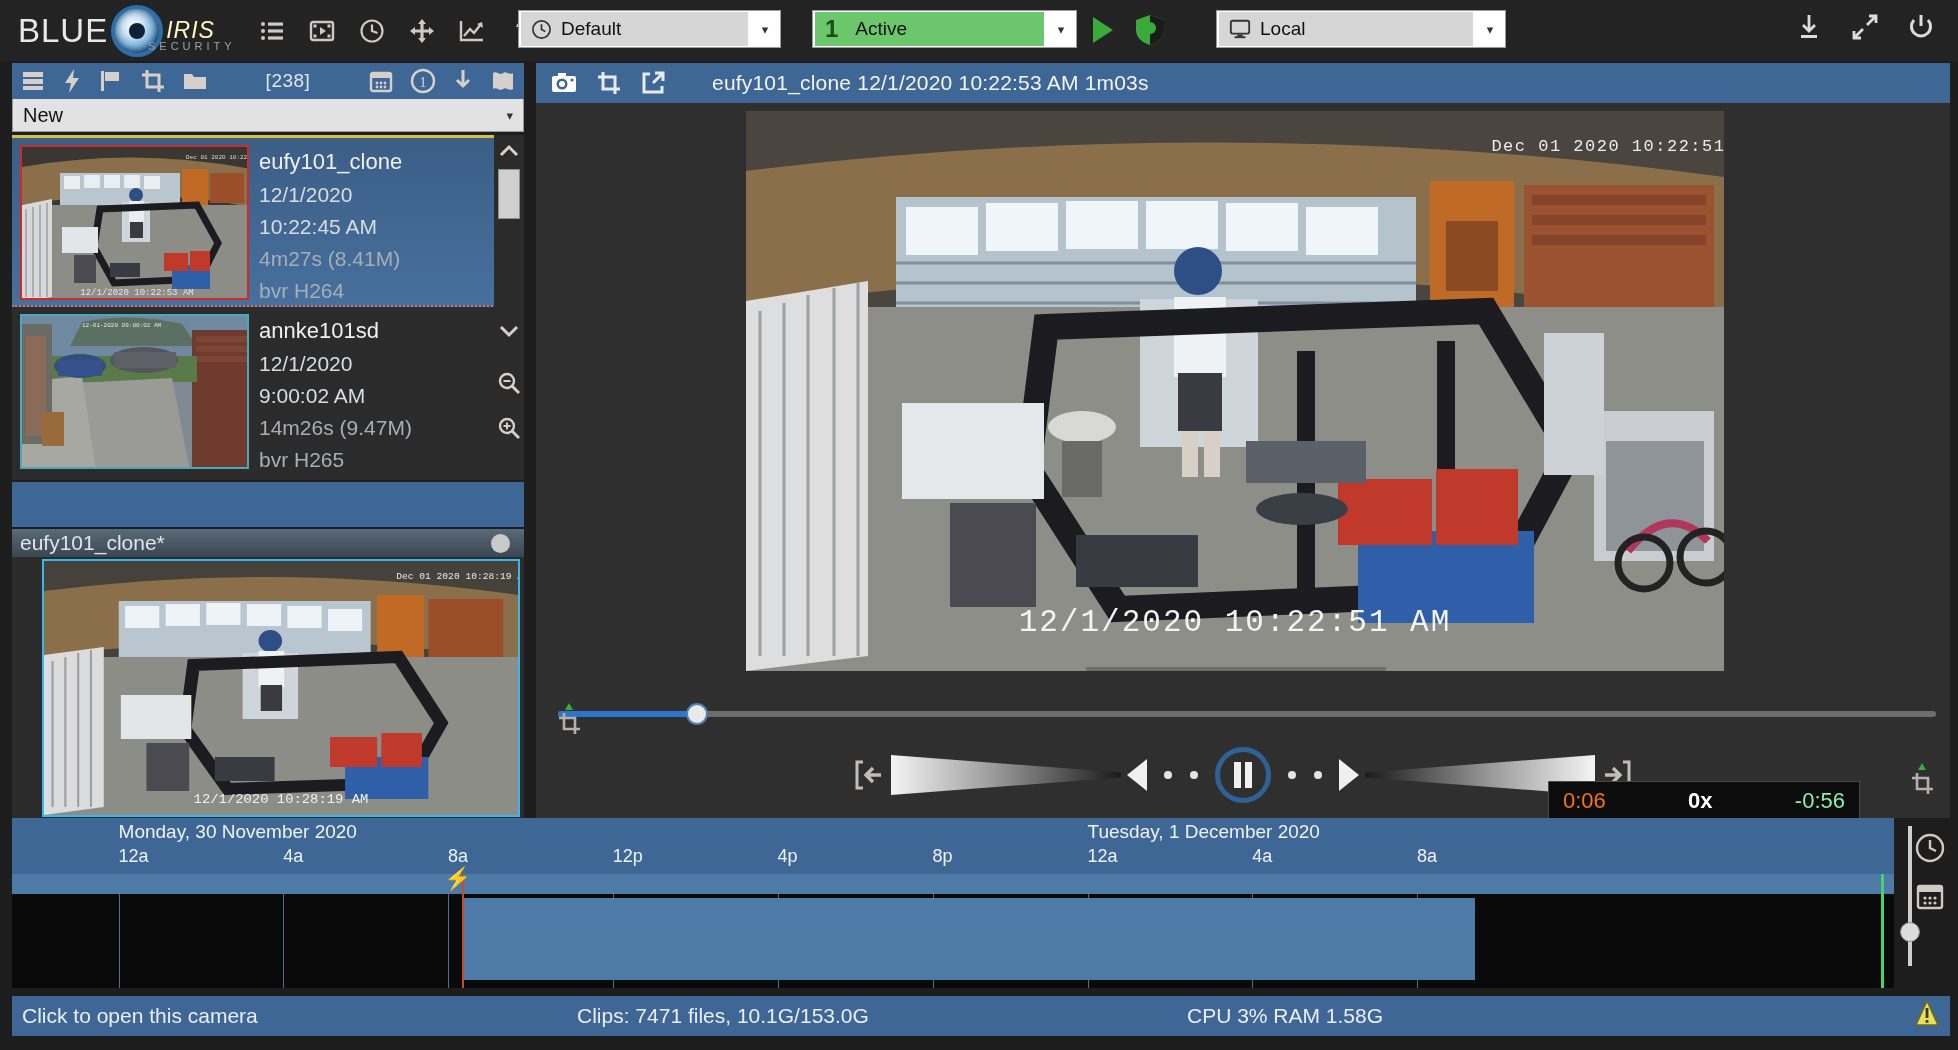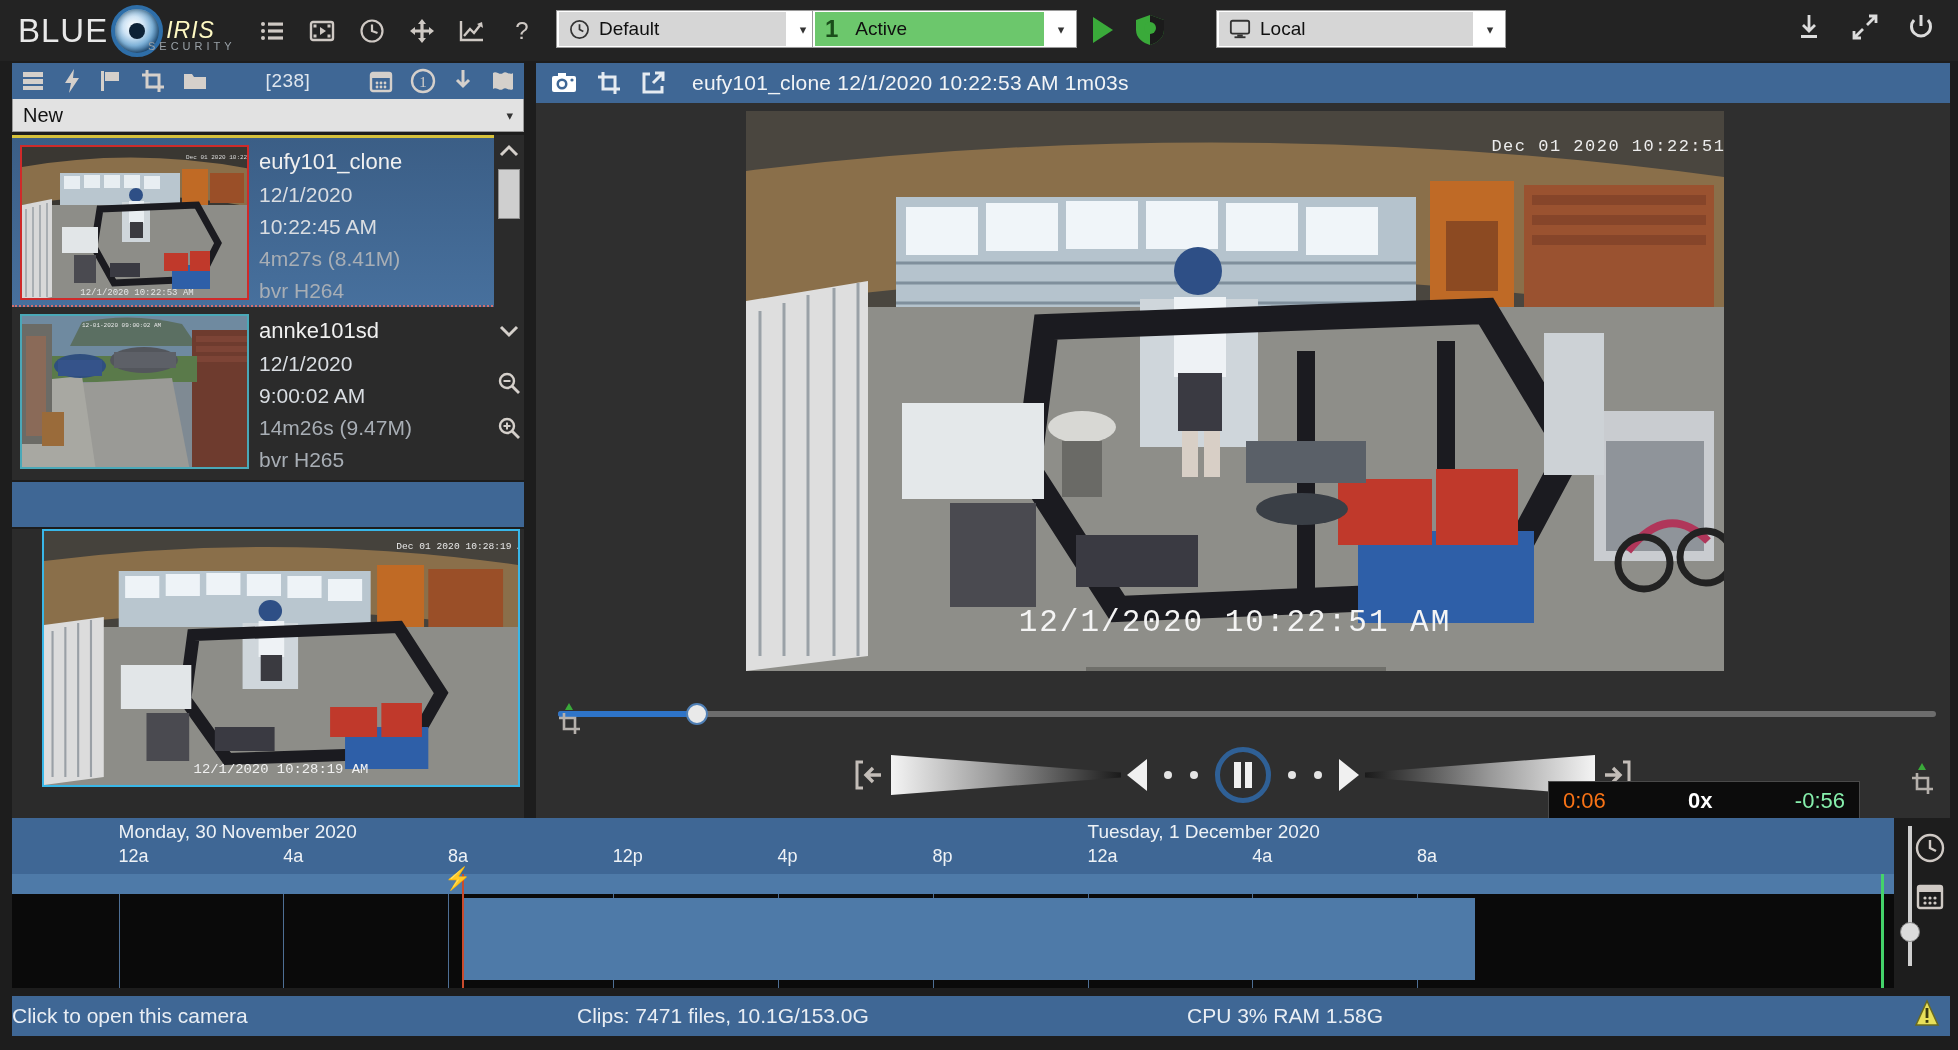--- a/index.html
+++ b/index.html
@@ -47,21 +47,21 @@
   .dd-inner {
     height: 34px; margin: 2px; flex: 1; display: flex; align-items: center;
     background: #d6d6d6; padding-left: 10px; gap: 9px;
   }
   .dd-inner.green { background: #6cc76c; }
   .dd-label { font-size: 19px; color: #101010; }
   .dd-arrow {
     width: 30px; display: flex; align-items: center; justify-content: center;
     color: #333; font-size: 13px;
   }
-  .sel-default { position: absolute; left: 556px; top: 10px; width: 263px; }
+  .sel-default { position: absolute; left: 518px; top: 10px; width: 263px; }
   .sel-active  { position: absolute; left: 812px; top: 10px; width: 265px; }
   .sel-local   { position: absolute; left: 1216px; top: 10px; width: 290px; }
   .play-tri { position: absolute; left: 1090px; top: 15px; cursor: pointer; }
   .shield   { position: absolute; left: 1133px; top: 13px; cursor: pointer; }
   .right-icons { position: absolute; right: 22px; top: 12px; display: flex; gap: 26px; align-items: center; }
 
   
   .leftpanel { position: absolute; left: 12px; top: 63px; width: 512px; height: 755px; }
   .clipbar {
     height: 36px; background: #3f6795; display: flex; align-items: center;
@@ -121,21 +121,21 @@
   .live-video {
     margin: 2px 4px 0 30px; height: 258px; border: 2px solid #39b7e8; position: relative; overflow: hidden;
   }
 
   
   .videoarea { position: absolute; left: 536px; top: 63px; right: 8px; height: 755px; background: #2f2f2f; }
   .vidhead {
     height: 40px; background: #3f6795; display: flex; align-items: center; gap: 18px; padding: 0 14px;
   }
   .vidhead .vh-ico { cursor: pointer; display: flex; align-items: center; }
-  .vidtitle { color: #f2f4f6; font-size: 21px; margin-left: 8px; letter-spacing: .2px; }
+  .vidtitle { color: #f2f4f6; font-size: 21px; margin-left: 28px; letter-spacing: .2px; }
   .cam-dd {
     position: absolute; right: 200px; top: 66px; width: 258px; height: 36px;
     background: #fff; border: 1px solid #9a9a9a; display: flex; align-items: center; cursor: pointer;
   }
   .speaker { position: absolute; right: 150px; top: 68px; cursor: pointer; }
   .volbar { position: absolute; right: 78px; top: 76px; width: 70px; height: 6px; background: #2e6fb5; border-radius: 3px; }
   .volknob {
     position: absolute; right: 102px; top: 70px; width: 18px; height: 18px;
     border-radius: 50%; background: #e8e8e8; border: 1px solid #999; cursor: pointer;
   }
@@ -208,21 +208,21 @@
     position: absolute; left: 6px; top: 104px; width: 20px; height: 20px; border-radius: 50%;
     background: #dcdcdc; border: 1px solid #888; cursor: pointer;
   }
   .tl-side-ico { position: absolute; right: 12px; cursor: pointer; }
 
   
   .statusbar {
     position: absolute; left: 12px; right: 8px; bottom: 14px; height: 40px;
     background: #3f6795; display: flex; align-items: center; color: #e9eef4; font-size: 21px;
   }
-  .sb-a { }
+  .sb-a { margin-left: 10px; }
   .sb-b { position: absolute; left: 565px; }
   .sb-c { position: absolute; left: 1175px; }
   .sb-warn { position: absolute; right: 10px; }
 </style>
 </head>
 <body>
 
 <div class="app">
 
   <div class="topbar">
@@ -522,20 +522,24 @@
             <path d="M15 15 L22 22" stroke="#d5d0cb" stroke-width="2.8"></path>
             <path d="M6.5 10 L13.5 10 M10 6.5 L10 13.5" stroke="#d5d0cb" stroke-width="2"></path>
           </svg>
         </div>
       </div>
     </div>
 
     <div class="bluegap"></div>
 
     <div class="livepanel">
+      <div class="live-title">
+        <span>eufy101_clone*</span>
+        <span class="live-dot"></span>
+      </div>
       <div class="live-video">
         <svg width="100%" height="100%" viewBox="0 0 444 254" preserveAspectRatio="none">
           <rect width="444" height="254" fill="#45423c"></rect>
           <path d="M0 30 Q222 0 444 34 L444 100 Q222 62 0 96 Z" fill="#8a6f4a"></path>
           <rect x="70" y="40" width="236" height="58" fill="#b9c6cf"></rect>
           <g fill="#eef3f7">
             <rect x="76" y="45" width="32" height="22"></rect>
               <rect x="114" y="43" width="32" height="22"></rect>
             <rect x="152" y="42" width="32" height="22"></rect>
               <rect x="190" y="43" width="32" height="22"></rect>

